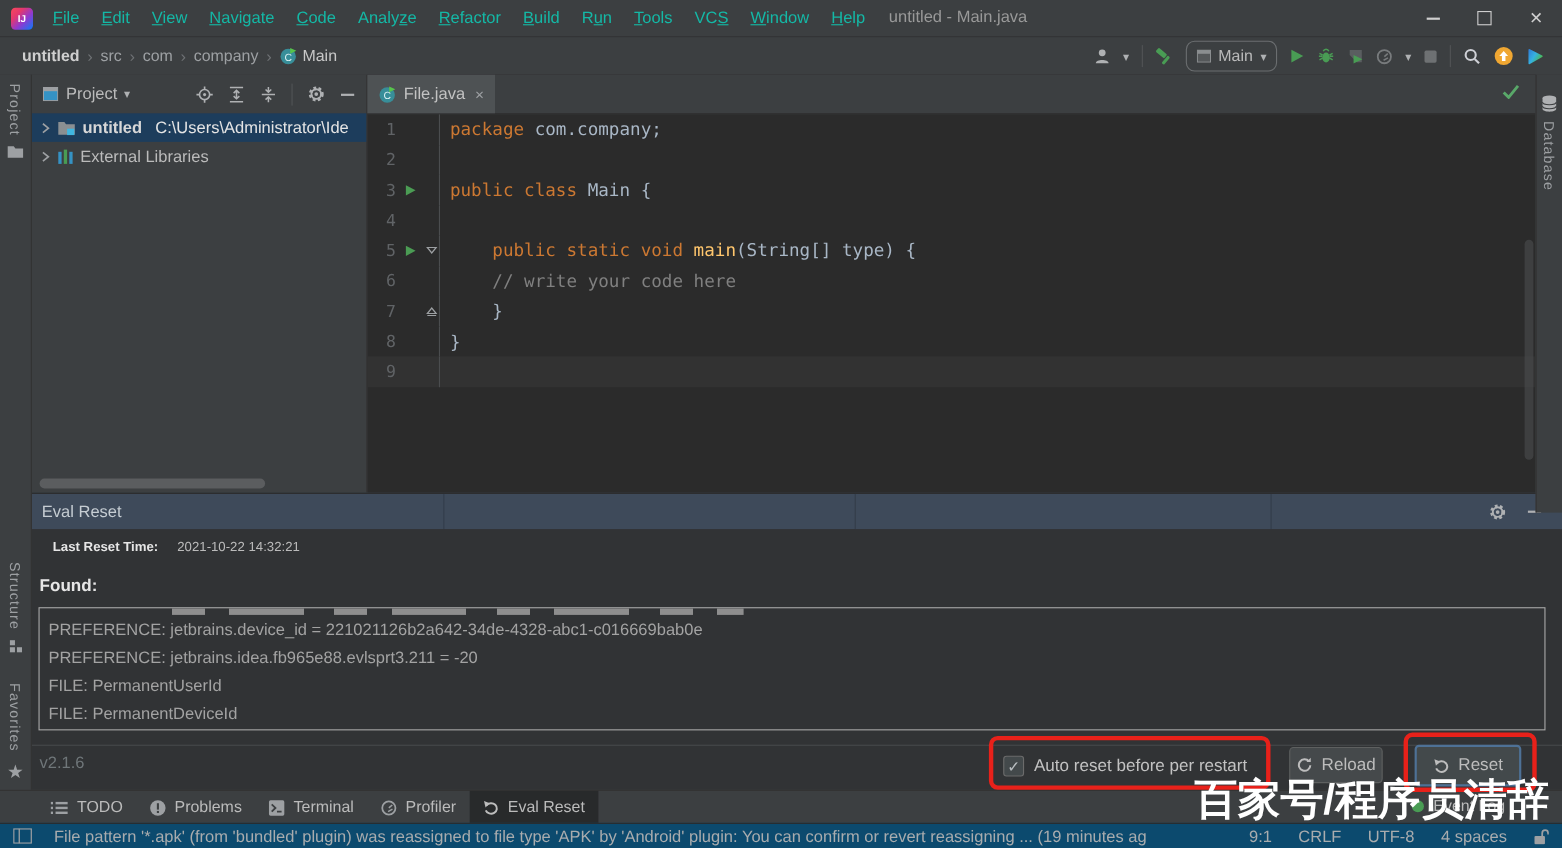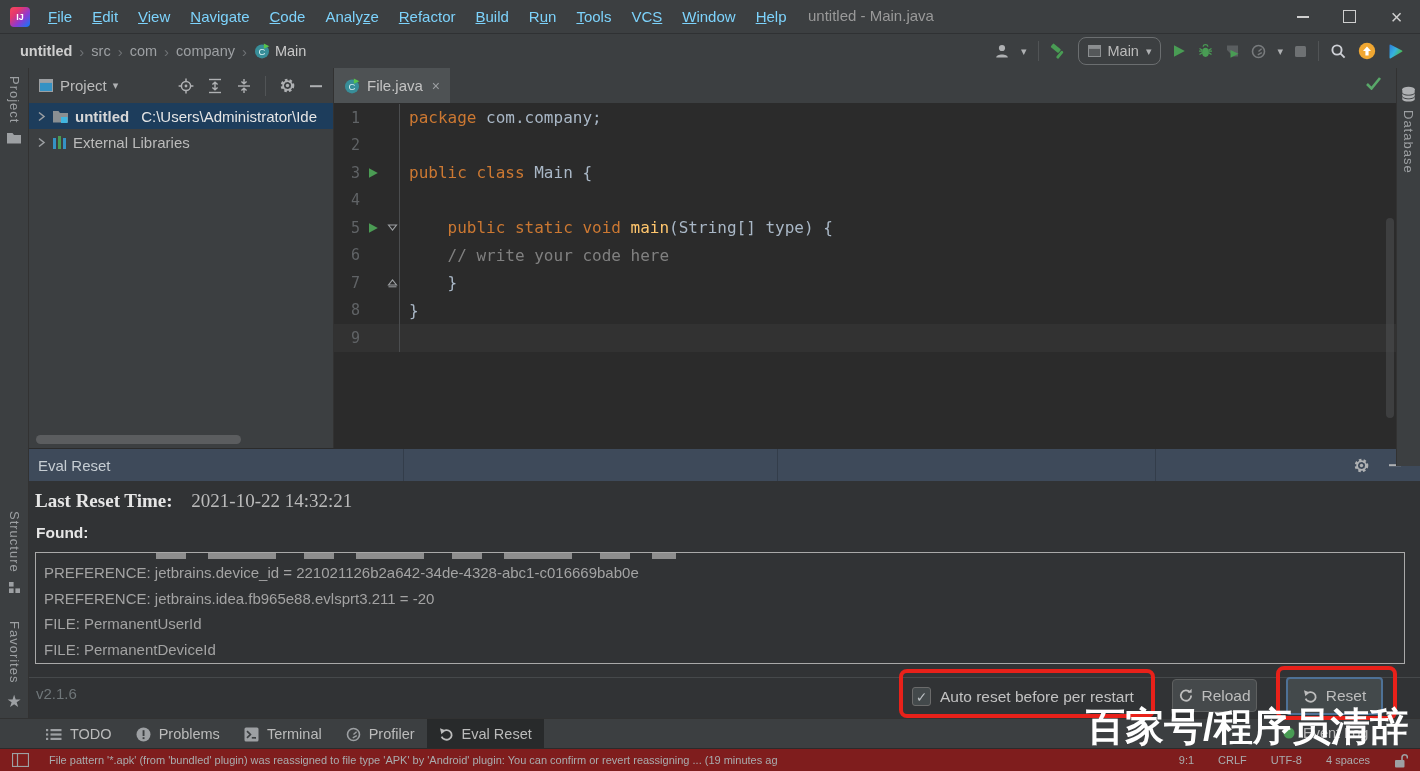--- a/index.html
+++ b/index.html
@@ -7,21 +7,21 @@
        font-family:"Liberation Sans",sans-serif;color:#BBBBBB;-webkit-font-smoothing:antialiased;}
   .ic{display:inline-flex;align-items:center;justify-content:center;line-height:0;}
   u{text-decoration:underline;}
 
   
   .titlebar{position:absolute;left:0;top:0;right:0;height:33px;display:flex;align-items:center;
             border-bottom:1px solid #2F3133;background:#3C3F41;}
   .app-logo{width:20px;height:20px;margin:0 8px 0 10px;border-radius:4px;
             background:linear-gradient(135deg,#F9485B 0%,#E3386F 30%,#9039D0 60%,#087CFA 100%);
             display:flex;align-items:center;justify-content:center;color:#fff;font-size:9px;font-weight:bold;}
-  .menu-item{padding:0 10px;font-size:15px;color:#7dd3fc;cursor:default;}
+  .menu-item{padding:0 10px;font-size:15px;color:#14b8a6;cursor:default;}
   .window-title{position:absolute;left:808px;top:7px;font-size:15px;color:#999;}
   .win-controls{position:absolute;right:0;top:0;height:33px;display:flex;}
   .win-btn{width:47px;height:33px;display:flex;align-items:center;justify-content:center;color:#CFCFCF;}
   .glyph-min{width:12px;height:2px;background:#CFCFCF;}
   .glyph-max{width:11px;height:11px;border:1.5px solid #CFCFCF;}
   .glyph-close{font-size:20px;line-height:20px;color:#CFCFCF;}
 
   
   .row2{position:absolute;left:0;top:34px;right:0;height:34px;display:flex;align-items:center;
         justify-content:space-between;border-bottom:1px solid #323232;background:#3C3F41;}
@@ -73,21 +73,21 @@
   .insp-check{position:absolute;right:14px;top:8px;}
   .v-scrollbar{position:absolute;right:2px;top:150px;width:8px;height:200px;background:#4E5052;border-radius:4px;opacity:.55;}
 
   
   .eval-panel{position:absolute;left:0;top:448px;right:0;height:270px;background:#313335;}
   .er-header{position:absolute;left:28px;top:0;right:0;height:32px;background:#3E4A5A;border-top:1px solid #2B2B2B;
              display:flex;align-items:center;font-size:15px;color:#C6CDD3;}
   .er-title{padding-left:10px;}
   .er-div{position:absolute;top:0;width:1px;height:32px;background:#333D4A;}
   .er-hicons{margin-left:auto;display:flex;gap:18px;padding-right:18px;}
-  .lrt-row{position:absolute;left:35px;top:42px;font-size:19px;font-family:Liberation Serif, serif;}
+  .lrt-row{position:absolute;left:48px;top:42px;font-size:12px;}
   .lrt-label{font-weight:bold;color:#E6E6E6;}
   .lrt-value{color:#BBBBBB;margin-left:14px;}
   .found-label{position:absolute;left:36px;top:76px;font-size:15.5px;font-weight:bold;color:#E6E6E6;}
   .found-box{position:absolute;left:35px;top:104px;width:1352px;height:110px;border:1px solid #A9A9A9;
              overflow:hidden;padding:0 8px;font-size:15px;color:#a3a3a3;}
   .clipped-line{height:6px;margin:0 0 1px 112px;width:520px;
      background:repeating-linear-gradient(90deg,#8E8E8E 0 30px,transparent 30px 52px,#8E8E8E 52px 120px,transparent 120px 148px);}
   .found-line{line-height:25.5px;white-space:nowrap;}
   .er-version{position:absolute;left:36px;top:237px;color:#6F7679;font-size:15px;}
   .er-footer-line{position:absolute;left:0;top:229px;right:0;height:1px;background:#46494B;}
@@ -102,22 +102,22 @@
 
   
   .tw-bar{position:absolute;left:0;top:718px;right:0;height:30px;background:#3C3F41;border-top:1px solid #323232;
           display:flex;align-items:flex-start;padding-left:34px;}
   .tw-btn{display:flex;align-items:center;gap:8px;height:30px;padding:0 12px;font-size:14.5px;color:#BBB;}
   .tw-btn.active{background:#282A2B;}
   .tw-right{position:absolute;left:1283px;top:718px;height:30px;display:flex;align-items:center;gap:8px;
             font-size:14.5px;color:#BBB;}
 
   
-  .statusbar{position:absolute;left:0;top:748px;right:0;height:22px;border-top:1px solid #2B2B2B;background:#7f1d1d;
-             display:flex;align-items:center;padding:0 12px;font-size:11px;color:#A9ACAE;gap:10px;}
+  .statusbar{position:absolute;left:0;top:748px;right:0;height:22px;border-top:1px solid #2B2B2B;background:#0c4a6e;
+             display:flex;align-items:center;padding:0 12px;font-size:15px;color:#A9ACAE;gap:10px;}
   .sb-msg{flex:1;white-space:nowrap;overflow:hidden;margin-left:10px;}
   .sb-right{display:flex;align-items:center;gap:24px;margin-left:8px;}
 
   
   .annotation{position:absolute;border:4px solid #E8211A;border-radius:8px;z-index:40;pointer-events:none;}
   .anno-checkbox{left:899px;top:669px;width:248px;height:41px;}
   .anno-reset{left:1276px;top:666px;width:113px;height:46px;}
   .watermark{position:absolute;left:1086px;top:700px;z-index:60;font-size:39px;font-weight:bold;color:#FFFFFF;
              white-space:nowrap;font-family:"Liberation Sans",sans-serif;}
 </style>

